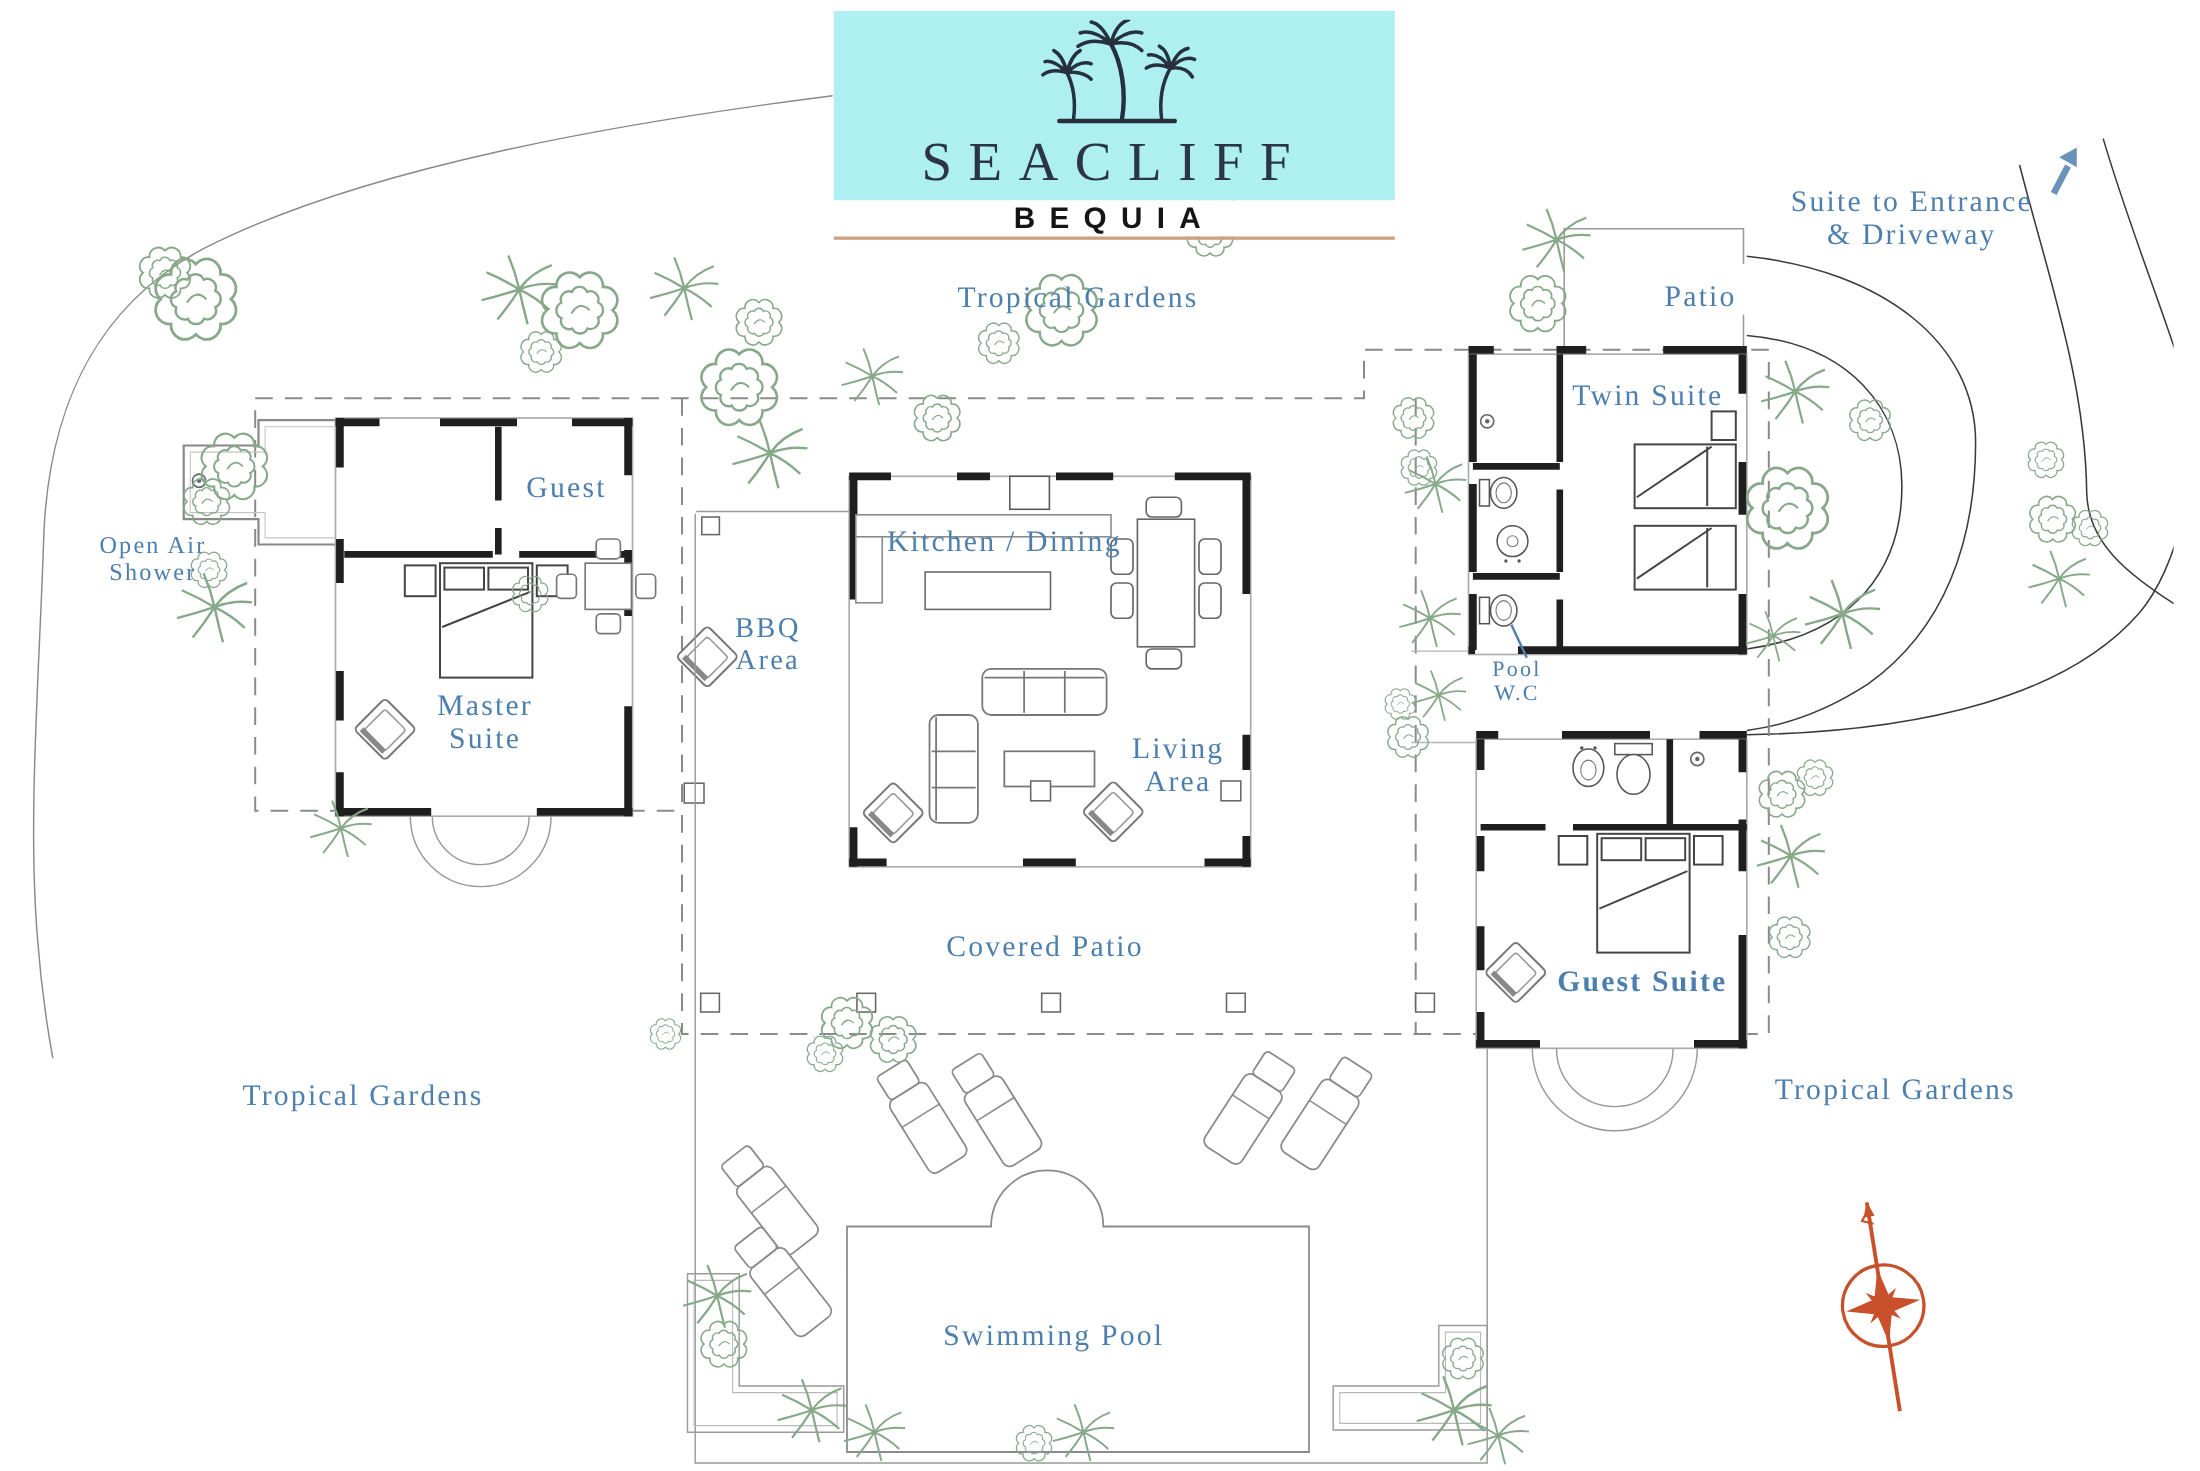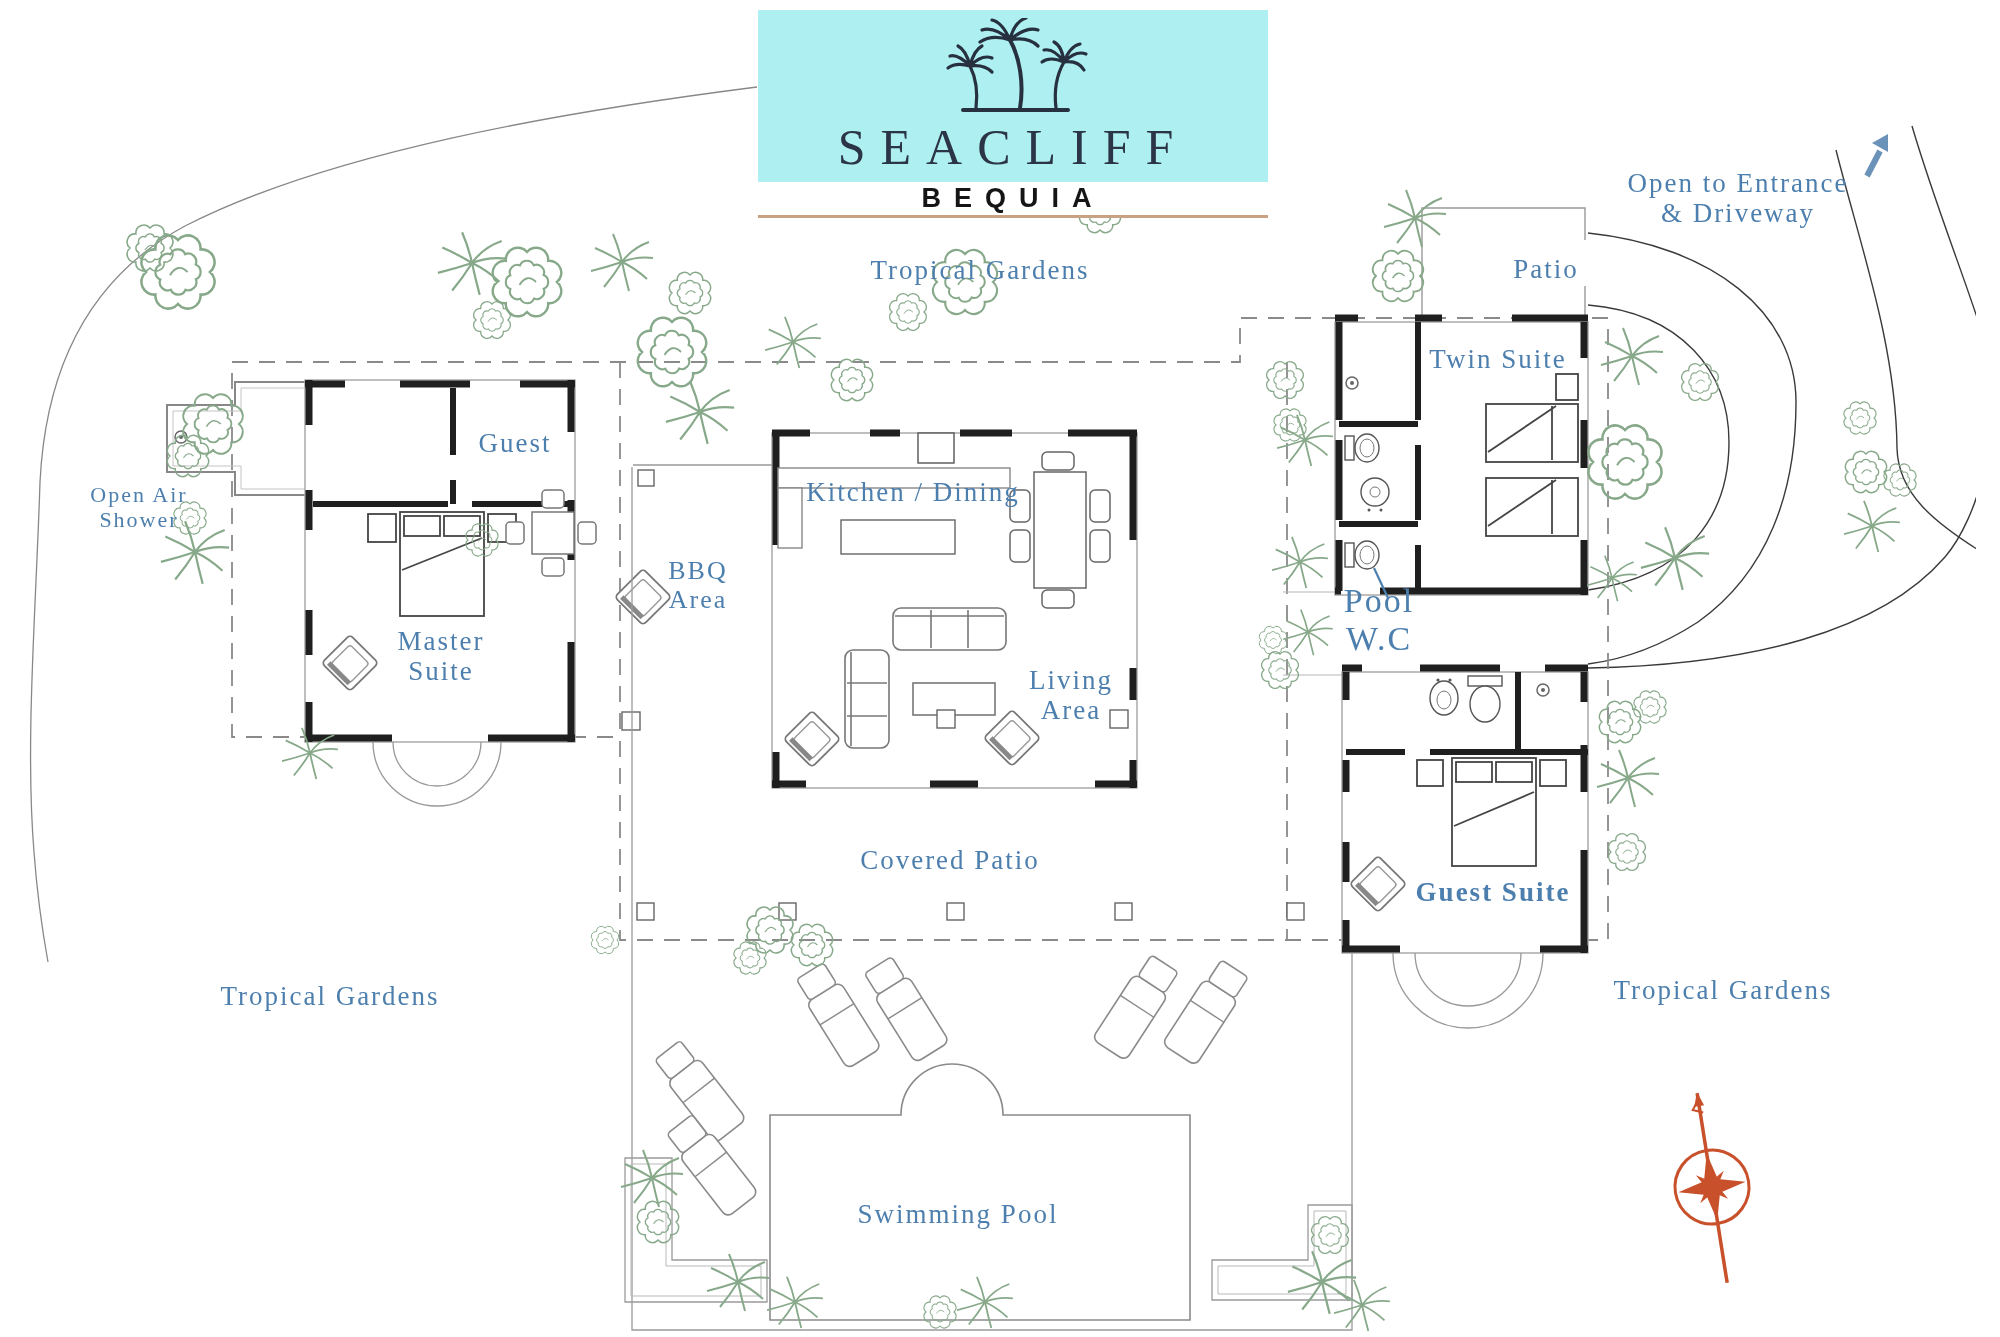--- a/index.html
+++ b/index.html
@@ -373,21 +373,21 @@
     <div class="brand">SEACLIFF</div>
   </div>
   <div class="band">BEQUIA</div>
   <div class="bar"></div>
 </div>
 
 <div class="lbl" style="left:980px;top:270px;">
       <span class="ln">Tropical Gardens</span>
     </div>
 <div class="lbl" style="left:1738px;top:198px;">
-      <span class="ln">Open to Entrance</span>
+      <span class="ln">Suite to Entrance</span>
       <span class="ln">&amp; Driveway</span>
     </div>
 <div class="lbl" style="left:1502px;top:269px;margin-left:44px;">
       <span class="ln">Patio</span>
     </div>
 <div class="lbl" style="left:1498px;top:359px;">
       <span class="ln">Twin Suite</span>
     </div>
 <div class="lbl" style="left:515px;top:443px;">
       <span class="ln">Guest</span>
@@ -404,21 +404,21 @@
       <span class="ln">BBQ</span>
       <span class="ln">Area</span>
     </div>
 <div class="lbl" style="left:913px;top:492px;">
       <span class="ln">Kitchen / Dining</span>
     </div>
 <div class="lbl" style="left:1071px;top:695px;">
       <span class="ln">Living</span>
       <span class="ln">Area</span>
     </div>
-<div class="lbl" style="left:1379px;top:620px;font-size:34px;">
+<div class="lbl" style="left:1379px;top:620px;font-size:20px;">
       <span class="ln">Pool</span>
       <span class="ln">W.C</span>
     </div>
 <div class="lbl" style="left:950px;top:860px;">
       <span class="ln">Covered Patio</span>
     </div>
 <div class="lbl" style="left:1493px;top:892px;font-weight:bold;">
       <span class="ln">Guest Suite</span>
     </div>
 <div class="lbl" style="left:958px;top:1214px;">

